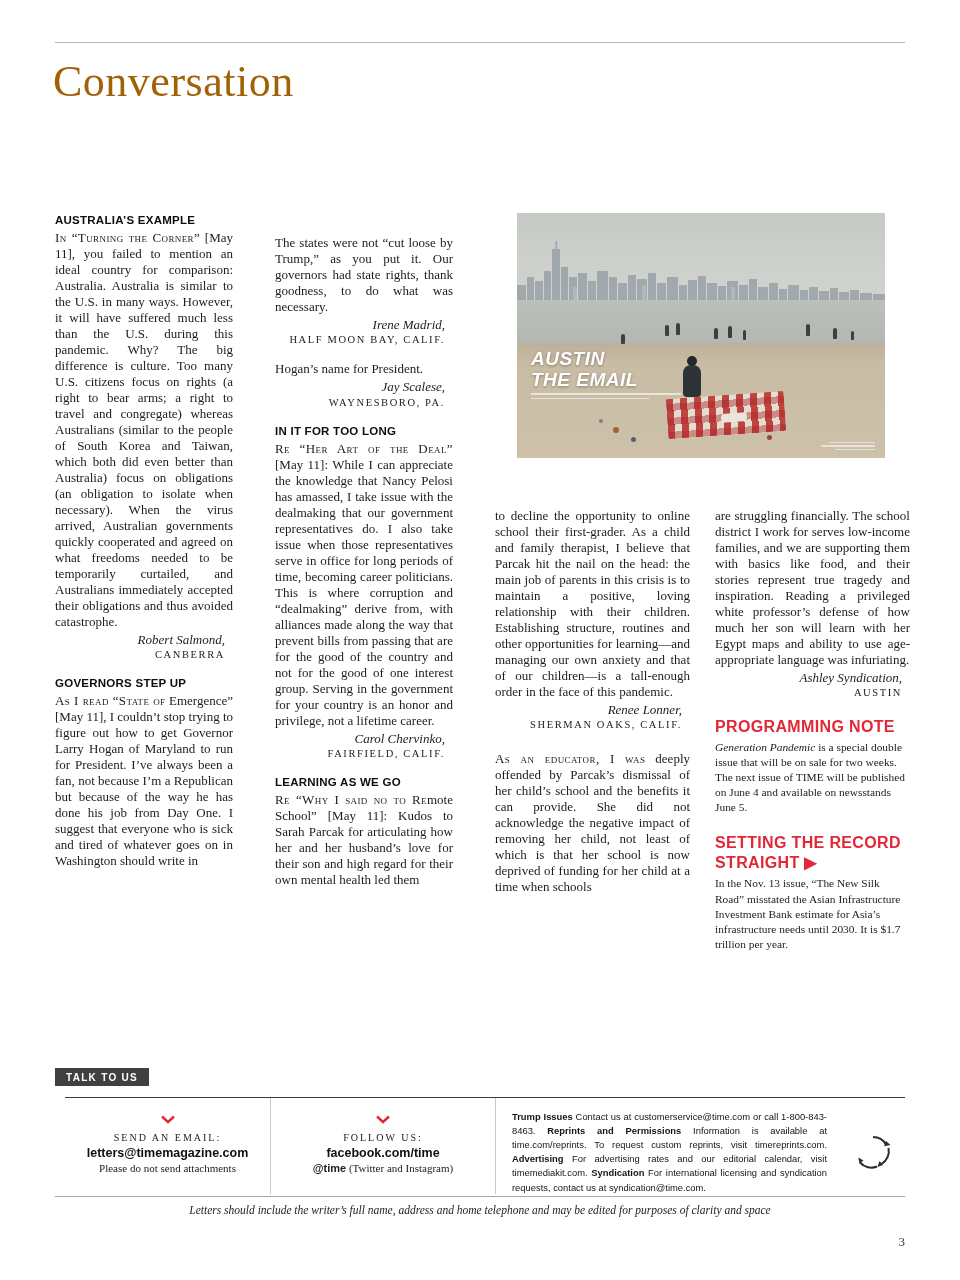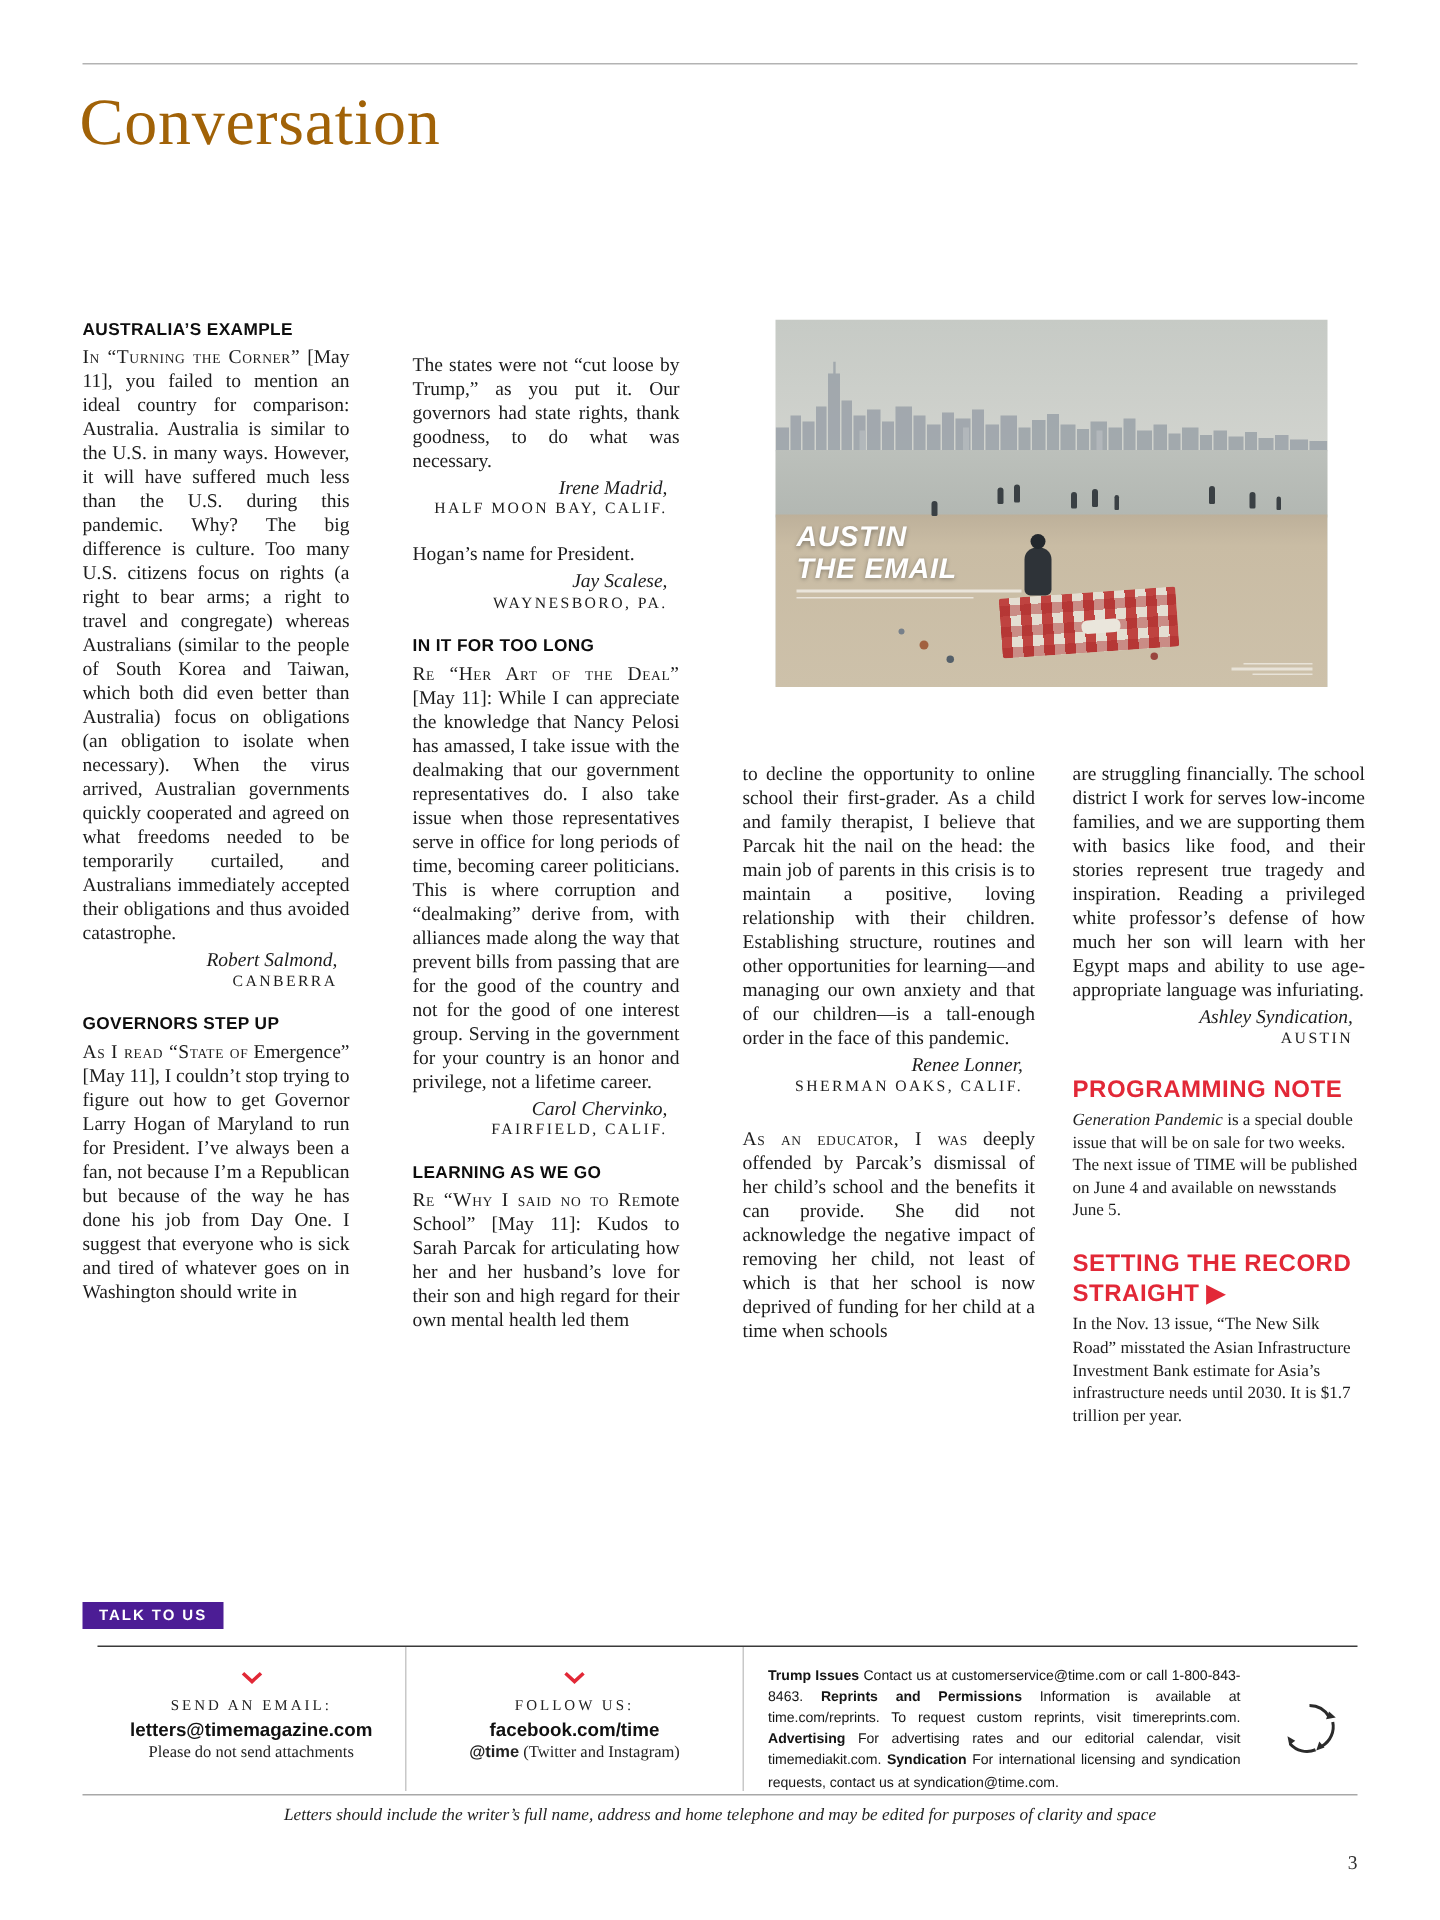--- a/index.html
+++ b/index.html
@@ -52,21 +52,21 @@
                          repeating-linear-gradient(90deg,#bf4340 0 7px,#e4ded2 7px 14px);
         border-radius:2px;}
   .adult{position:absolute;left:166px;top:152px;width:18px;height:32px;background:#2e3338;
          border-radius:8px 8px 4px 4px;}
   .adult-head{position:absolute;left:170px;top:143px;width:10px;height:10px;border-radius:50%;background:#22272c;}
   .child{position:absolute;left:204px;top:200px;width:26px;height:9px;background:#eae6dc;
          border-radius:4px;transform:rotate(-4deg);}
   .item{position:absolute;border-radius:50%;}
 
   
-  .talk-badge{position:absolute;left:55px;top:1068px;background:#4c1d95;color:#fff;
+  .talk-badge{position:absolute;left:55px;top:1068px;background:#404040;color:#fff;
         font-family:"Liberation Sans",sans-serif;font-weight:bold;font-size:10px;
         letter-spacing:1.3px;padding:4px 11px 3px;}
   .contact{position:absolute;left:65px;right:55px;top:1097px;height:96px;
         border-top:1px solid #3a3a3a;display:flex;align-items:stretch;}
   .contact-cell{box-sizing:border-box;padding-top:12px;text-align:center;}
   .cell-email{width:205px;}
   .cell-follow{width:225px;border-left:1px solid #c8c8c8;}
   .cell-back{flex:1;border-left:1px solid #c8c8c8;text-align:left;padding:12px 14px 0 16px;}
   .cell-recycle{width:64px;display:flex;align-items:center;justify-content:center;}
   .contact-label{font-size:10px;letter-spacing:2px;color:#222;margin:4px 0 3px;}

